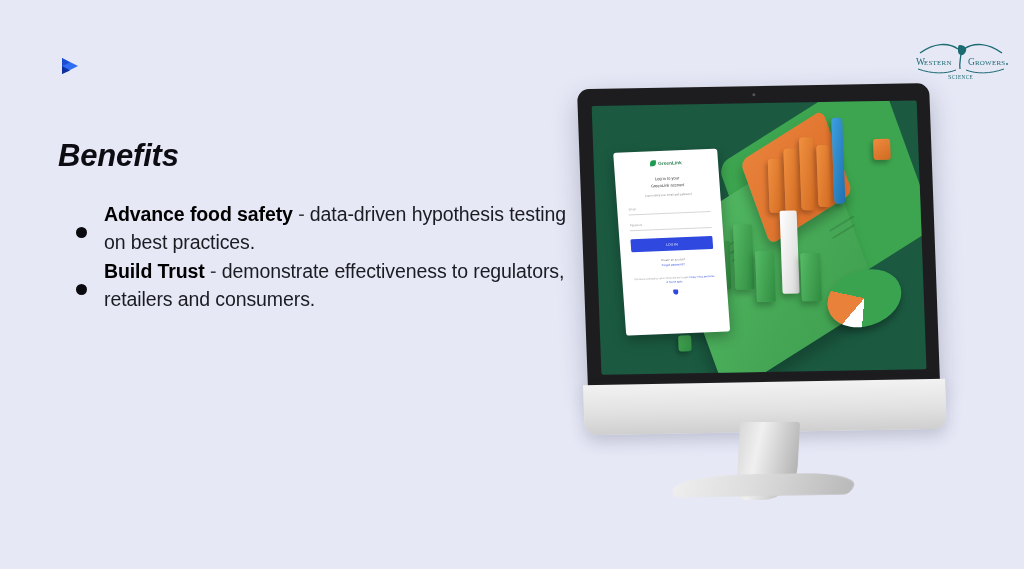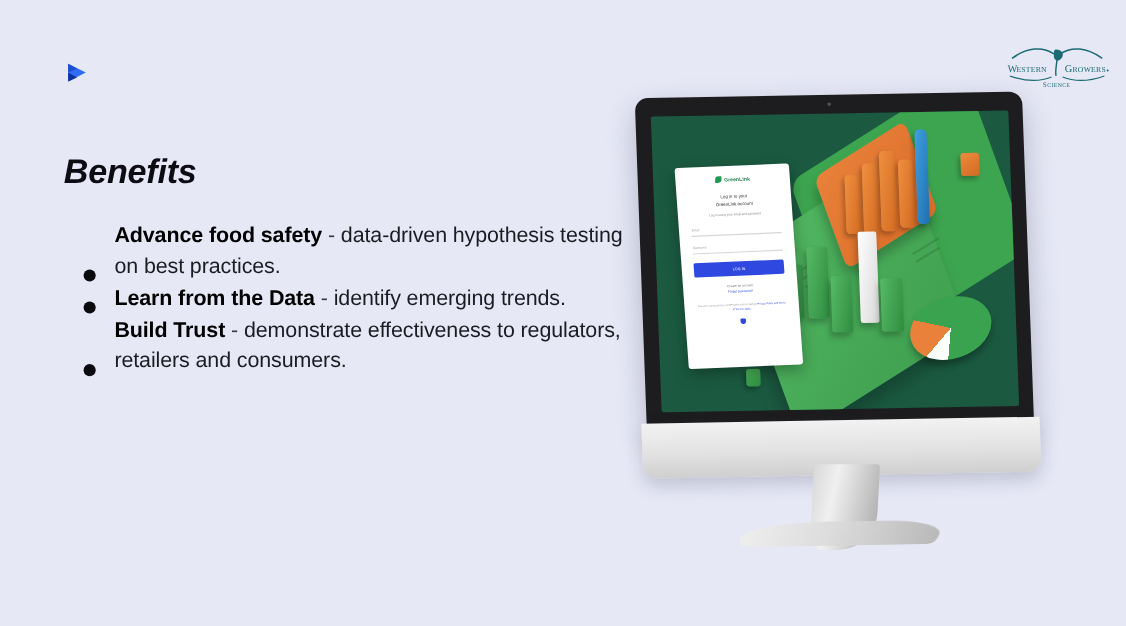--- a/index.html
+++ b/index.html
@@ -22,21 +22,21 @@
   
   .page-title{
     position:absolute;left:58px;top:138px;
     font-size:31px;font-weight:bold;color:#0c0c12;
     letter-spacing:-0.2px;
     font-style:italic;
   }
 
   
   .bullet-list{position:absolute;left:60px;top:200px;width:520px;}
-  .bullet-row{display:flex;align-items:flex-end;margin-bottom:1px;}
+  .bullet-row{display:flex;align-items:center;margin-bottom:1px;}
   .bullet-dot{
     flex:0 0 auto;width:11px;height:11px;border-radius:50%;
     background:#0b0b0f;margin:8px 17px 0 16px;
   }
   .bullet-text{
     font-size:19.5px;line-height:28px;color:#1b1b22;
     letter-spacing:-0.1px;
   }
   .bullet-text b{font-weight:bold;color:#000;}
   .bullet-text .sep{color:#3a3a44;}
@@ -208,26 +208,20 @@
   <div class="bullet-list">
 
     <div class="bullet-row">
       <span class="bullet-dot"></span>
       <div class="bullet-text">
         <b>Advance food safety</b><span class="sep"> - </span><span>data-driven hypothesis testing on best practices.</span>
       </div>
     </div>
 
 
-    <div class="bullet-row">
-      <span class="bullet-dot"></span>
-      <div class="bullet-text">
-        <b>Learn from the Data</b><span class="sep"> - </span><span>identify emerging trends.</span>
-      </div>
-    </div>
 
     <div class="bullet-row">
       <span class="bullet-dot"></span>
       <div class="bullet-text">
         <b>Build Trust</b><span class="sep"> - </span><span>demonstrate effectiveness to regulators, retailers and consumers.</span>
       </div>
     </div>
 
   </div>
 

